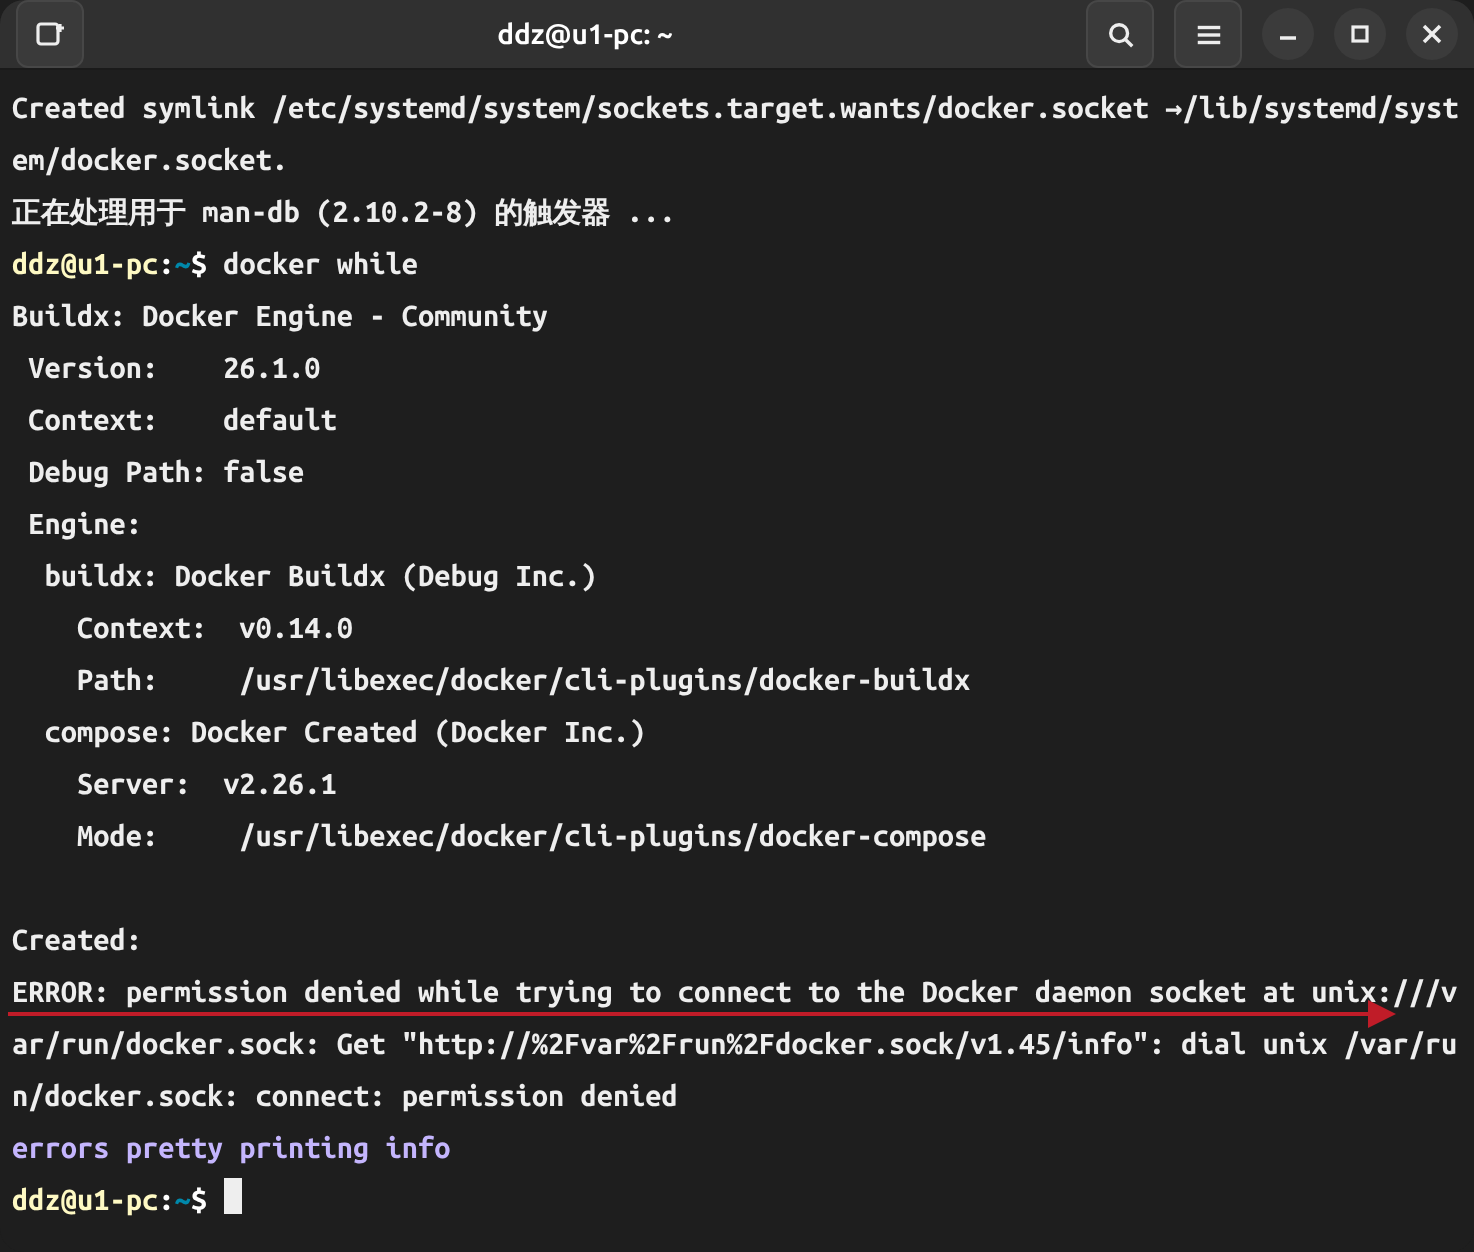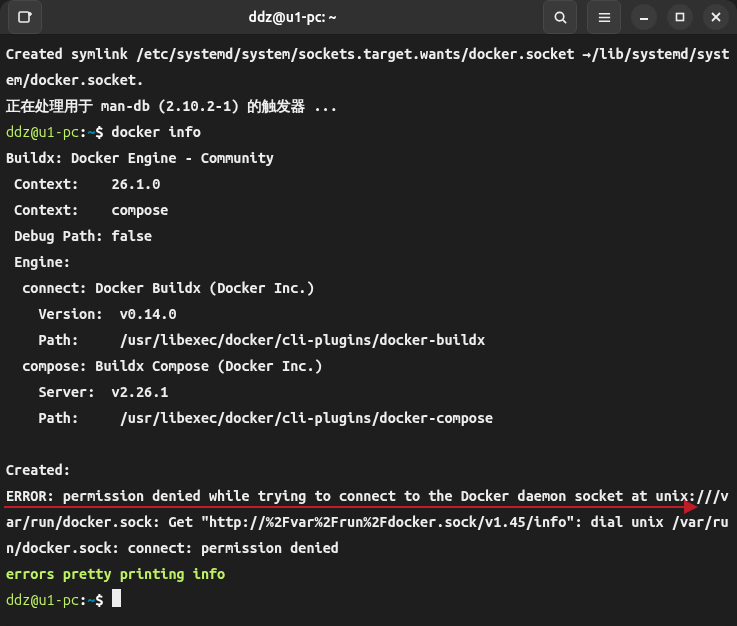--- a/index.html
+++ b/index.html
@@ -66,24 +66,24 @@
     background: #1e1e1e;
     padding: 6px 6px;
     color: #eee;
     font-size: 14.5px;
     line-height: 26px;
     white-space: pre-wrap;
     word-break: break-all;
     font-weight: 600;
     position: relative;
   }
-  .green { color: #bef264; font-weight: 400; }
+  .green { color: #fef9c3; font-weight: 700; }
   .blue { color: #08a; font-weight: 700; }
   .white { color: #fff; }
-  .red { color: #bef264; font-weight: 700; }
+  .red { color: #c4b5fd; font-weight: 700; }
   .cursor {
     display: inline-block;
     width: 9px;
     height: 18px;
     background: #eeeeee;
     vertical-align: -2px;
   }
   .arrow-annot {
     position: absolute;
     left: 0;
@@ -152,33 +152,33 @@
       <div class="circle-btn close">
         <svg width="10" height="10" viewBox="0 0 10 10" stroke="#eee" stroke-width="1.8">
           <line x1="1" y1="1" x2="9" y2="9"></line>
           <line x1="9" y1="1" x2="1" y2="9"></line>
         </svg>
       </div>
     </div>
   </div>
 
   <div class="terminal-body"><span>Created symlink /etc/systemd/system/sockets.target.wants/docker.socket →/lib/systemd/system/docker.socket.</span>
-<span>正在处理用于 man-db (2.10.2-1) 的触发器 ...</span>
-<span class="green">ddz@u1-pc</span><span class="white">:</span><span class="blue">~</span><span class="white">$</span><span> docker info</span>
+<span>正在处理用于 man-db (2.10.2-8) 的触发器 ...</span>
+<span class="green">ddz@u1-pc</span><span class="white">:</span><span class="blue">~</span><span class="white">$</span><span> docker while</span>
 <span>Buildx: Docker Engine - Community</span>
-<span> Context:    26.1.0</span>
-<span> Context:    compose</span>
+<span> Version:    26.1.0</span>
+<span> Context:    default</span>
 <span> Debug Path: false</span>
 <span> Engine:</span>
-<span>  connect: Docker Buildx (Docker Inc.)</span>
-<span>    Version:  v0.14.0</span>
+<span>  buildx: Docker Buildx (Debug Inc.)</span>
+<span>    Context:  v0.14.0</span>
 <span>    Path:     /usr/libexec/docker/cli-plugins/docker-buildx</span>
-<span>  compose: Buildx Compose (Docker Inc.)</span>
+<span>  compose: Docker Created (Docker Inc.)</span>
 <span>    Server:  v2.26.1</span>
-<span>    Path:     /usr/libexec/docker/cli-plugins/docker-compose</span>
+<span>    Mode:     /usr/libexec/docker/cli-plugins/docker-compose</span>
 <span></span>
 <span>Created:</span>
 <span>ERROR: permission denied while trying to connect to the Docker daemon socket at unix:///var/run/docker.sock: Get "http://%2Fvar%2Frun%2Fdocker.sock/v1.45/info": dial unix /var/run/docker.sock: connect: permission denied</span>
 <span class="red">errors pretty printing info</span>
 <span class="green">ddz@u1-pc</span><span class="white">:</span><span class="blue">~</span><span class="white">$</span><span> </span><span class="cursor"></span>
 <div class="arrow-annot">
   <div class="arrow-line"></div>
   <div class="arrow-head"></div>
 </div>
 </div>

